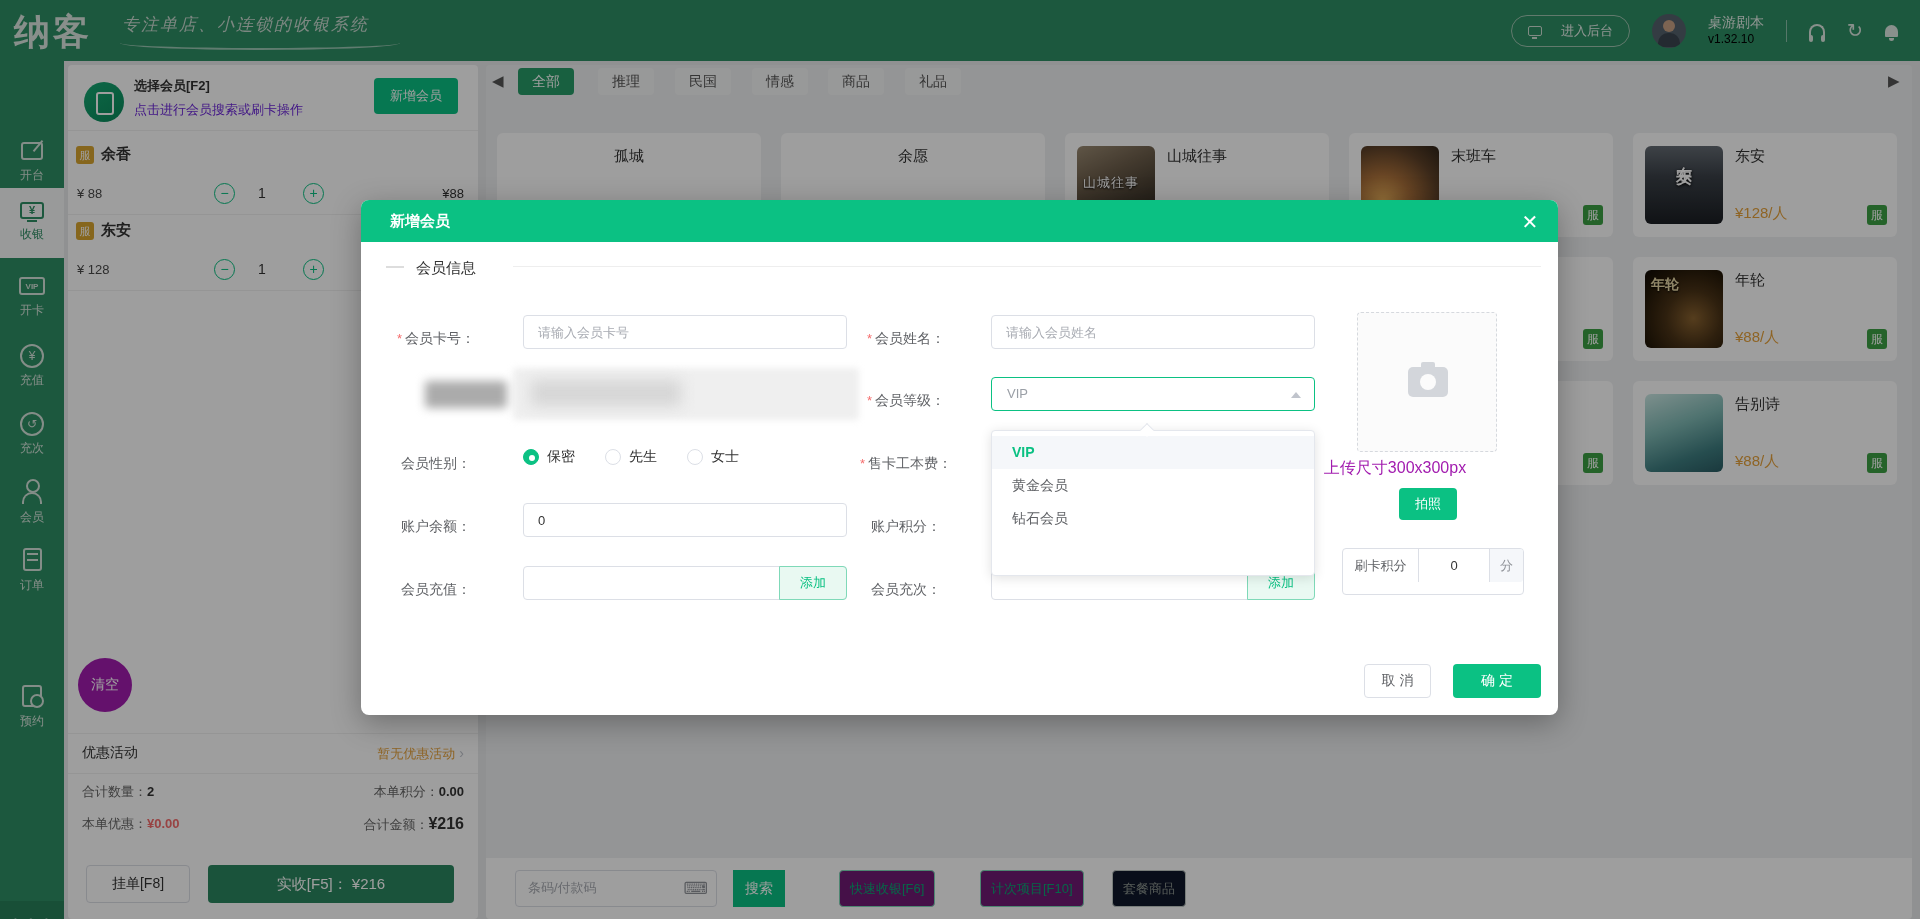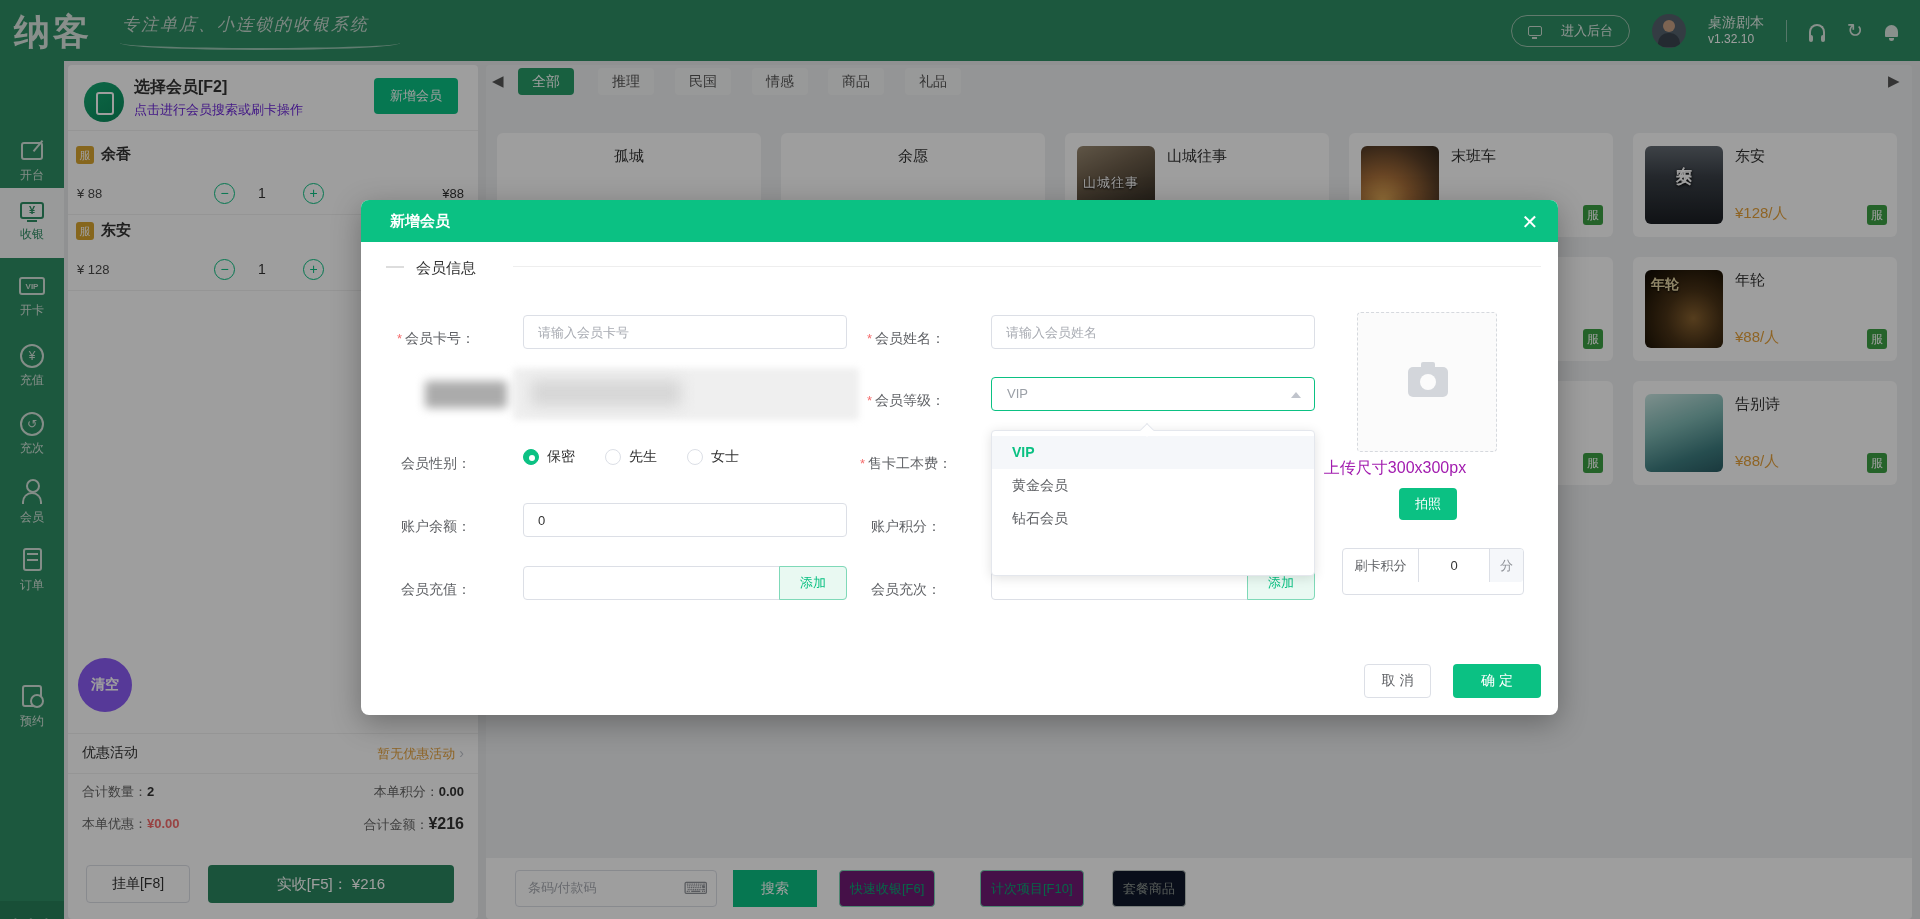--- a/index.html
+++ b/index.html
@@ -13,21 +13,21 @@
   .logo-arc { position:absolute; left:120px; top:36px; width:280px; height:14px; border-bottom:2px solid rgba(230,240,235,.6); border-radius:50%; }
   .top-right { position:absolute; right:22px; top:0; height:61px; display:flex; align-items:center; gap:22px; color:#E3EEE8; }
   .pill-btn { display:flex; align-items:center; gap:19px; height:32px; padding:0 16px; border:1px solid #9EC5B1; border-radius:16px; font-size:13px; color:#E8F1EC; cursor:pointer; }
   .monitor-ic { display:inline-block; width:14px; height:10px; border:1.5px solid #CFE0D6; border-radius:2px; position:relative; }
   .monitor-ic::after { content:""; position:absolute; left:3px; bottom:-4px; width:5px; height:2px; background:#CFE0D6; }
   .avatar { width:34px; height:34px; border-radius:50%; background:#55626C; position:relative; overflow:hidden; }
   .avatar::before { content:""; position:absolute; left:11px; top:6px; width:12px; height:12px; border-radius:50%; background:#C9A285; }
   .avatar::after { content:""; position:absolute; left:6px; top:19px; width:22px; height:14px; border-radius:10px 10px 0 0; background:#3A4550; }
   .user-block { line-height:1.25; }
   .user-name { font-size:14px; color:#EAF2ED; }
-  .user-ver { font-size:12px; color:#ffffff; }
+  .user-ver { font-size:12px; color:#000000; }
   .v-div { width:1px; height:22px; background:rgba(255,255,255,.45); }
   .headset-ic { width:16px; height:13px; border:2px solid #DDE9E2; border-bottom:none; border-radius:9px 9px 0 0; position:relative; }
   .headset-ic::before, .headset-ic::after { content:""; position:absolute; bottom:-5px; width:4px; height:7px; background:#DDE9E2; border-radius:2px; }
   .headset-ic::before { left:-2px; } .headset-ic::after { right:-2px; }
   .sync-ic { font-size:19px; color:#DDE9E2; line-height:1; }
   .bell-ic { width:13px; height:12px; background:#DDE9E2; border-radius:7px 7px 1px 1px; position:relative; }
   .bell-ic::after { content:""; position:absolute; left:4px; bottom:-4px; width:5px; height:3px; border-radius:0 0 3px 3px; background:#DDE9E2; }
 
   
   .sidebar { position:absolute; left:0; top:61px; width:64px; height:858px; background:#2E8E64; z-index:1; }
@@ -50,31 +50,31 @@
   .ic-book::after { content:""; position:absolute; right:-4px; bottom:-3px; width:10px; height:10px; border:2px solid currentColor; border-radius:50%; background:#2E8E64; }
   .s-开台 { top:68px; } .s-收银 { top:127px; } .s-开卡 { top:203px; } .s-充值 { top:273px; }
   .s-充次 { top:341px; } .s-会员 { top:408px; } .s-订单 { top:476px; } .s-预约 { top:613px; }
   .s-more { position:absolute; left:0; top:840px; width:64px; height:79px; background:#27805A; text-align:center; color:#D5E4DB; cursor:pointer; }
   .dots { margin-top:16px; letter-spacing:2px; font-size:13px; line-height:8px; }
 
   
   .cart { position:absolute; left:68px; top:65px; width:410px; height:854px; background:#fff; border-radius:4px; z-index:1; }
   .member-circle { position:absolute; left:16px; top:17px; width:40px; height:40px; border-radius:50%; background:linear-gradient(145deg,#16A873,#0B8A5C); }
   .member-circle::before { content:""; position:absolute; left:12px; top:10px; width:14px; height:19px; border:2px solid #fff; border-radius:3px; }
-  .cart-title { position:absolute; left:66px; top:12px; font-size:16px; font-weight:bold; color:#333; }
+  .cart-title { position:absolute; left:66px; top:12px; font-size:13px; font-weight:bold; color:#333; }
   .cart-sub { position:absolute; left:66px; top:36px; font-size:13px; color:#6d28d9; }
   .add-member-btn { position:absolute; left:306px; top:13px; width:84px; height:36px; background:#0BC183; color:#fff; font-size:13px; border:none; border-radius:4px; cursor:pointer; }
   .hr { position:absolute; left:0; width:410px; height:1px; background:#F0F0F0; }
   .ci-badge { position:absolute; width:18px; height:18px; border-radius:3px; background:#D8A52F; color:#fff; font-size:11px; text-align:center; line-height:18px; }
   .ci-name { position:absolute; font-size:15px; font-weight:bold; color:#333; }
   .ci-price { position:absolute; left:9px; font-size:13px; color:#4a4a4a; }
   .step-btn { position:absolute; width:21px; height:21px; border:1.5px solid #0BC183; border-radius:50%; background:#fff; color:#0BC183; font-size:14px; line-height:17px; text-align:center; cursor:pointer; }
   .ci-qty { position:absolute; font-size:14px; color:#333; }
   .ci-total { position:absolute; right:14px; font-size:13px; color:#333; }
-  .clear-btn { position:absolute; left:10px; top:593px; width:54px; height:54px; border-radius:50%; background:#8b5cf6; color:#fff; font-size:14px; border:none; cursor:pointer;font-weight:bold; }
+  .clear-btn { position:absolute; left:10px; top:593px; width:54px; height:54px; border-radius:50%; background:#a21caf; color:#fff; font-size:14px; border:none; cursor:pointer; }
   .promo-label { position:absolute; left:14px; top:679px; font-size:14px; color:#333; }
   .promo-val { position:absolute; right:14px; top:680px; font-size:13px; color:#E6A23C; cursor:pointer; }
   .promo-val .chev { color:#C0C4CC; margin-left:4px; font-size:14px; }
   .sumrow { position:absolute; left:14px; right:14px; display:flex; justify-content:space-between; font-size:13px; color:#666; }
   .sumrow b { color:#333; font-weight:bold; }
   .sum1 { top:718px; } .sum2 { top:750px; }
   .red { color:#F56C6C; font-weight:bold; }
   .amt { font-size:16px; color:#333; font-weight:bold; }
   .hold-btn { position:absolute; left:18px; top:800px; width:104px; height:38px; background:#fff; border:1px solid #DCDFE6; border-radius:4px; font-size:14px; color:#333; cursor:pointer; }
   .checkout-btn { position:absolute; left:140px; top:800px; width:246px; height:38px; background:#2B8760; border:none; border-radius:4px; font-size:15px; color:#fff; cursor:pointer; }
@@ -101,21 +101,21 @@
   .cov-dark { background:linear-gradient(180deg,#646B73 0%,#3A4047 40%,#1B1E23 100%); }
   .cov-dark span { left:28px; top:8px; writing-mode:vertical-rl; font-size:16px; font-weight:bold; text-shadow:0 1px 3px #000; }
   .cov-rings { background:radial-gradient(circle at 62% 62%, #8A6330 0%, #4A3317 40%, #241808 75%, #0F0A04 100%); }
   .cov-rings span { left:6px; top:6px; font-size:14px; font-weight:bold; color:#E8D9A8; text-shadow:0 1px 2px #000; }
   .cov-teal { background:linear-gradient(160deg,#CBE8E4 0%,#7FB9B4 40%,#3E7D80 75%,#2A5C63 100%); }
   .bottombar { position:absolute; left:0; top:793px; width:1426px; height:61px; background:#fff; border-radius:0 0 4px 4px; }
   .barcode-wrap { position:absolute; left:29px; top:12px; width:202px; height:37px; border:1px solid #DCDFE6; border-radius:4px; background:#fff; }
   .barcode-wrap input { border:none; outline:none; width:160px; height:33px; margin-left:12px; font-size:13px; color:#333; background:transparent; }
   .barcode-wrap input::placeholder { color:#A8ABB2; }
   .kb-ic { position:absolute; right:8px; top:7px; font-size:17px; color:#909399; }
-  .search-btn { position:absolute; left:247px; top:12px; width:84px; height:37px; background:#0BC183; color:#fff; border:none; border-radius:0; font-size:14px; cursor:pointer; }
+  .search-btn { position:absolute; left:247px; top:12px; width:52px; height:37px; background:#0BC183; color:#fff; border:none; border-radius:0; font-size:14px; cursor:pointer; }
   .ghost-btn { position:absolute; top:12px; height:37px; border-radius:4px; font-size:13px; cursor:pointer; background:#701a75; border:1px solid #7FD9B8; color:#0AA873; padding:0 10px; }
   .g1 { left:353px; } .g2 { left:494px; }
   .g3 { left:626px; background:#0f172a; border:1px solid #C3CCC7; color:#8A938E; }
 
   
   .overlay { position:absolute; left:0; top:0; width:1920px; height:919px; background:rgba(0,0,0,.38); z-index:50; }
   .modal { position:absolute; left:361px; top:200px; width:1197px; height:515px; background:#fff; border-radius:8px; z-index:100; box-shadow:0 8px 30px rgba(0,0,0,.3); }
   .m-header { position:absolute; left:0; top:0; width:1197px; height:42px; background:#0BC183; border-radius:8px 8px 0 0; }
   .m-title { position:absolute; left:29px; top:12px; font-size:15px; font-weight:bold; color:#fff; }
   .m-close { position:absolute; left:1155px; top:8px; width:28px; height:28px; color:#fff; font-size:20px; text-align:center; line-height:28px; cursor:pointer; }

